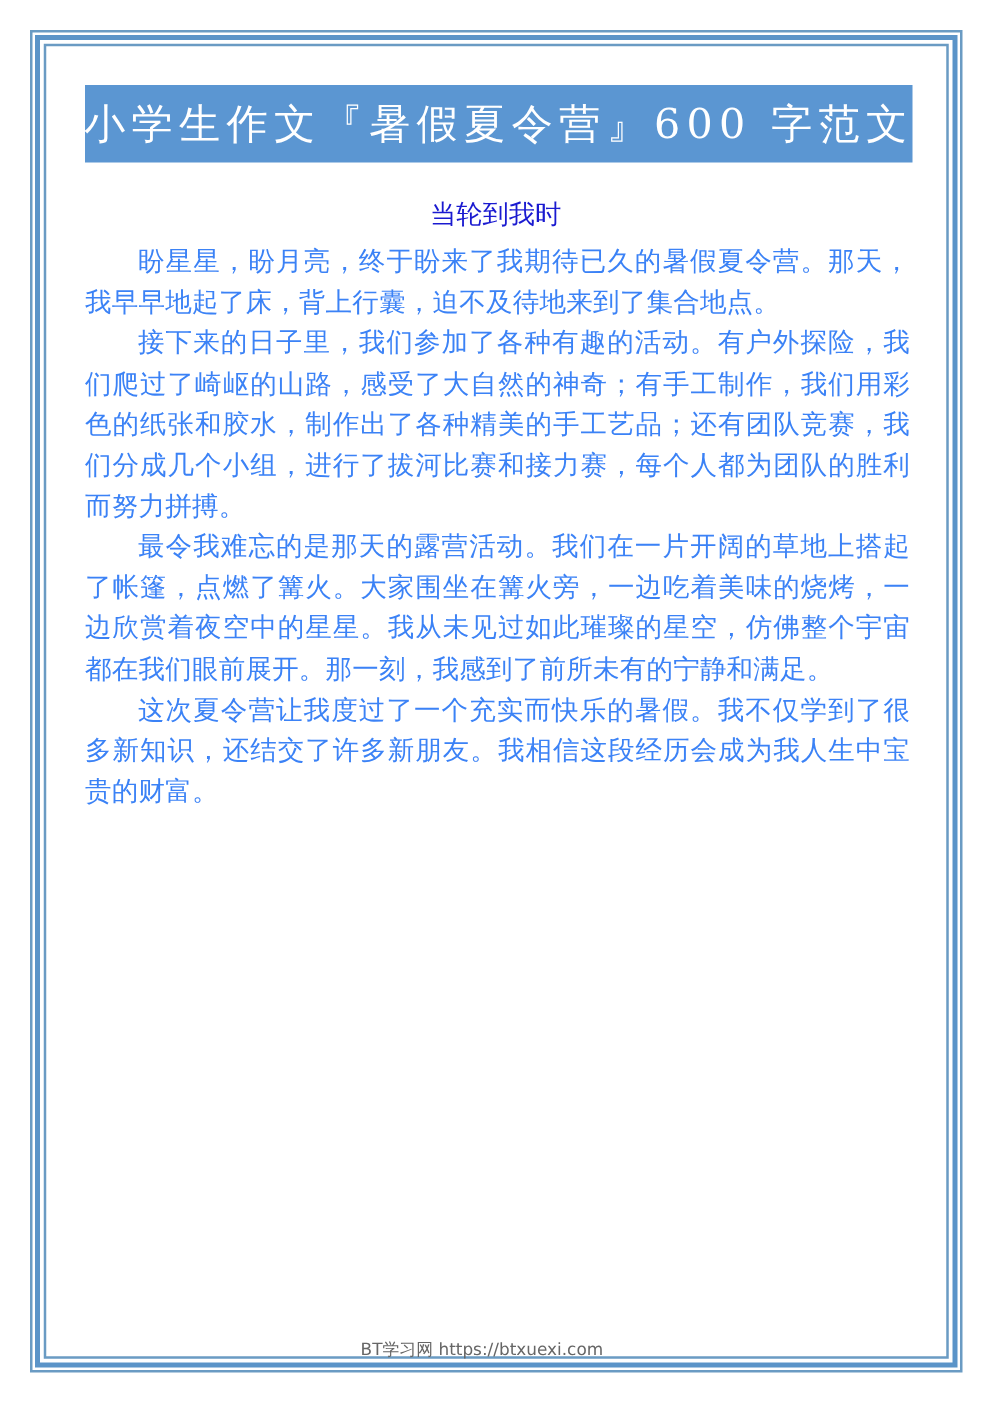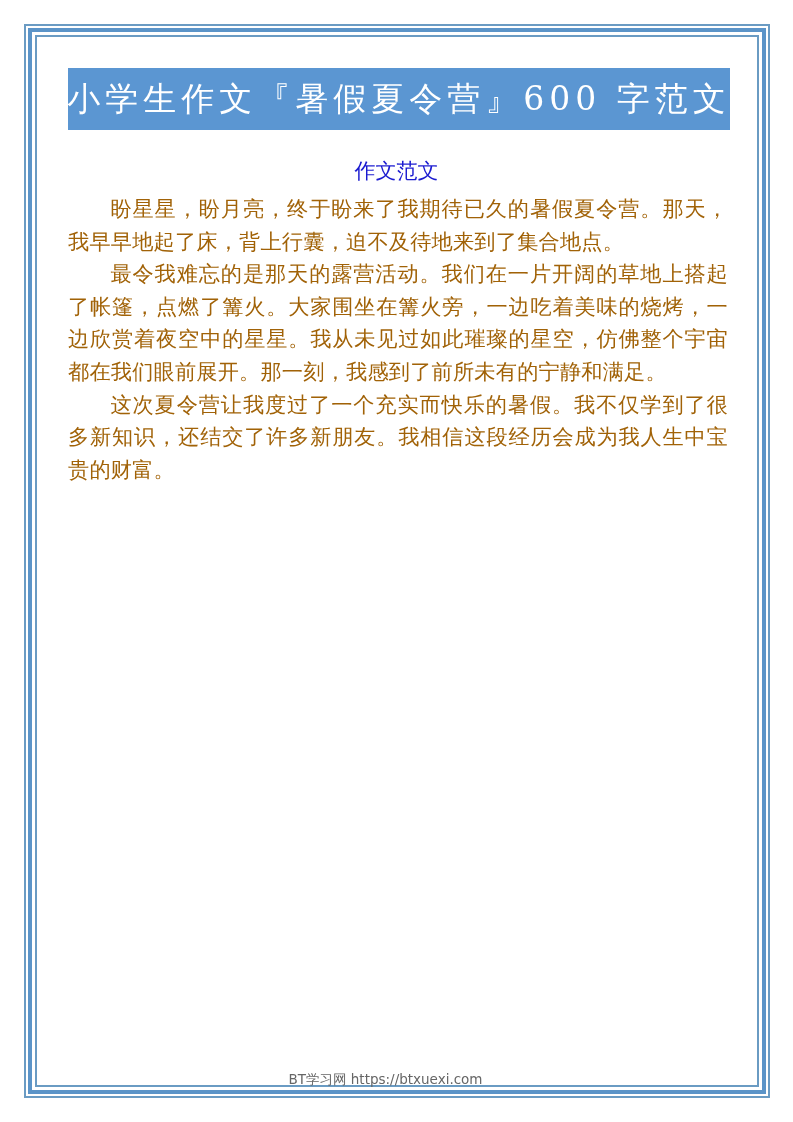--- a/index.html
+++ b/index.html
@@ -15,38 +15,39 @@
 
   .title-bar { position:absolute; left:68px; top:68px; width:662px; height:62px;
                background:#5b96d2; display:flex; align-items:center; justify-content:center; }
   .title-text { color:#ffffff; font-family:"DejaVu Serif", "Liberation Serif", serif;
                 font-size:33px; letter-spacing:5px; white-space:nowrap; }
 
   .subtitle { position:absolute; left:0; width:793px; top:157px; text-align:center;
               color:#1a1ad0; font-size:21px; }
 
   .content { position:absolute; left:68px; top:193px; width:660px; }
-  .para { margin:0; font-size:21.2px; line-height:32.6px; color:#a16207;
+  .para { margin:0; font-size:21.2px; line-height:32.6px; color:#3b82f6;
           text-indent:2em; text-align:justify; letter-spacing:0.2px; }
 
   .footer { position:absolute; left:0; width:771px; top:1071px; text-align:center;
             color:#666666; font-size:13.5px; }
 </style>
 </head>
 <body>
 
 <div class="frame-outer"></div>
 <div class="frame-mid"></div>
 <div class="frame-inner"></div>
 
 <div class="title-bar">
   <span class="title-text">小学生作文『暑假夏令营』600 字范文</span>
 </div>
 
-<div class="subtitle">作文范文</div>
+<div class="subtitle">当轮到我时</div>
 
 <div class="content">
   <p class="para">盼星星，盼月亮，终于盼来了我期待已久的暑假夏令营。那天，我早早地起了床，背上行囊，迫不及待地来到了集合地点。</p>
+  <p class="para">接下来的日子里，我们参加了各种有趣的活动。有户外探险，我们爬过了崎岖的山路，感受了大自然的神奇；有手工制作，我们用彩色的纸张和胶水，制作出了各种精美的手工艺品；还有团队竞赛，我们分成几个小组，进行了拔河比赛和接力赛，每个人都为团队的胜利而努力拼搏。</p>
   <p class="para">最令我难忘的是那天的露营活动。我们在一片开阔的草地上搭起了帐篷，点燃了篝火。大家围坐在篝火旁，一边吃着美味的烧烤，一边欣赏着夜空中的星星。我从未见过如此璀璨的星空，仿佛整个宇宙都在我们眼前展开。那一刻，我感到了前所未有的宁静和满足。</p>
   <p class="para">这次夏令营让我度过了一个充实而快乐的暑假。我不仅学到了很多新知识，还结交了许多新朋友。我相信这段经历会成为我人生中宝贵的财富。</p>
 </div>
 
 <div class="footer">BT学习网 https://btxuexi.com</div>
 
 </body></html>

